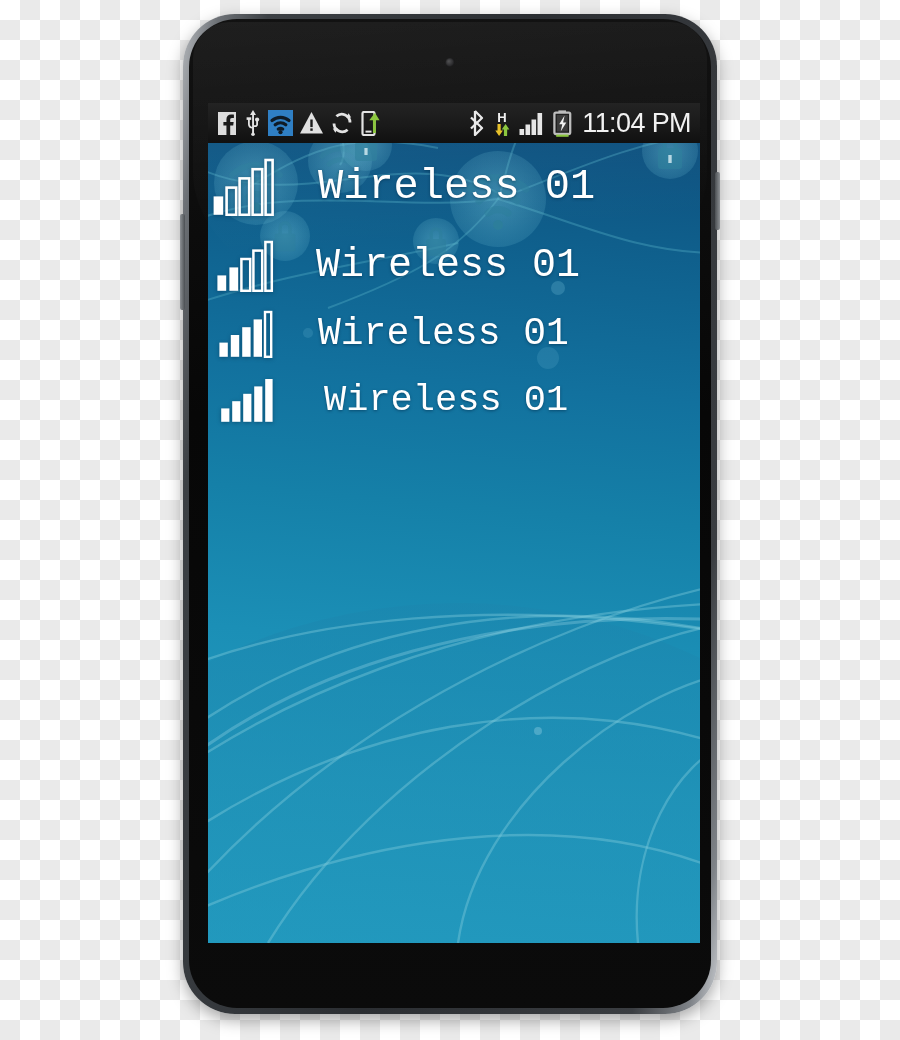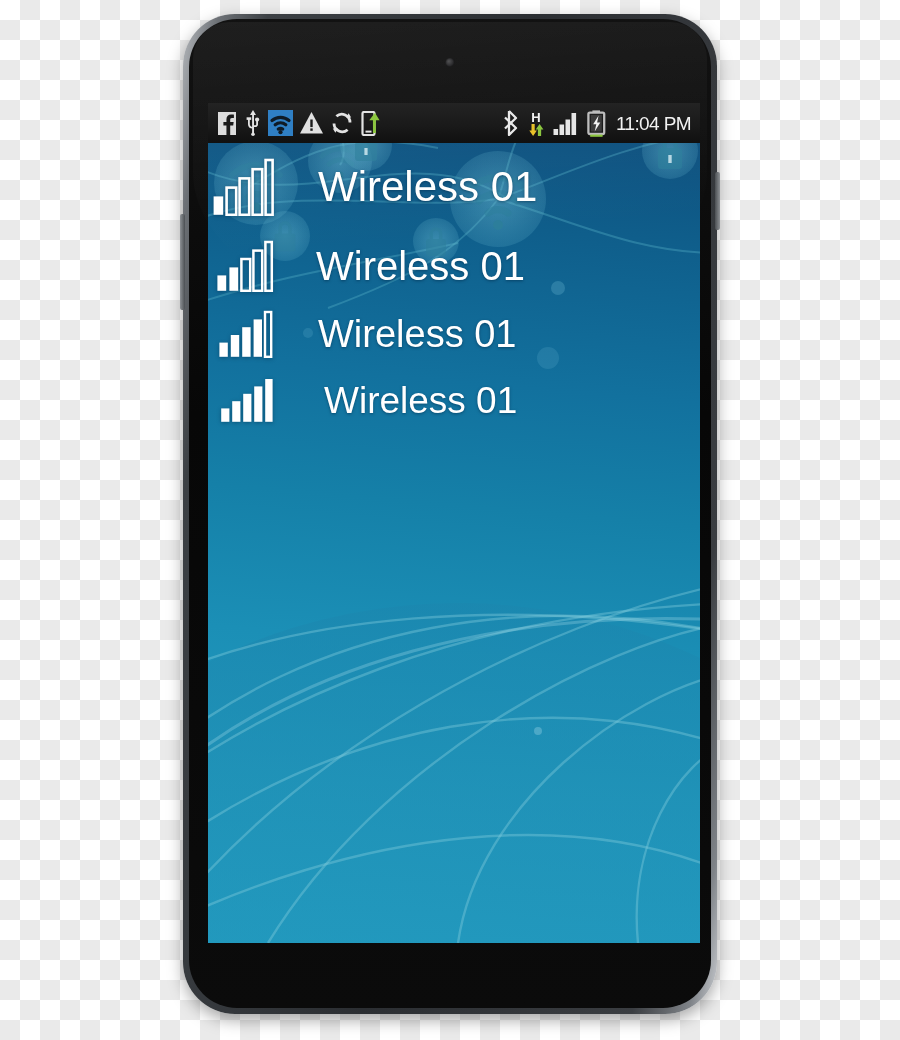--- a/index.html
+++ b/index.html
@@ -107,21 +107,21 @@
     align-items: center;
     padding: 0 9px 0 8px;
     box-sizing: border-box;
     z-index: 5;
   }
   .sb-left { display: flex; align-items: center; gap: 6px; }
   .sb-right { display: flex; align-items: center; gap: 7px; margin-left: auto; }
   .sb-ico { display: block; }
   .sb-clock {
     color: #f2f2f2;
-    font-size: 19px;
+    font-size: 27px;
     line-height: 1;
     letter-spacing: -0.6px;
     font-family: "Liberation Sans", sans-serif;
     margin-left: 3px;
     white-space: nowrap;
   }
 
   
   .wallpaper {
     position: absolute;
@@ -145,21 +145,21 @@
     z-index: 3;
   }
   .netrow {
     display: flex;
     align-items: center;
     height: 68px;
   }
   .netrow .bars { width: 66px; flex: 0 0 66px; display: flex; justify-content: flex-end; }
   .netrow .ssid {
     color: #ffffff;
-    font-family: Liberation Sans, sans-serif;
+    font-family: Liberation Mono, monospace;
     font-size: 40px;
     line-height: 1;
     text-shadow: 0 1px 3px rgba(0,40,70,0.55);
     white-space: nowrap;
   }
   .netrow.r1 .ssid { margin-left: 44px; font-size: 42px; }
   .netrow.r2 .ssid { margin-left: 42px; font-size: 40px; }
   .netrow.r3 .ssid { margin-left: 44px; font-size: 38px; }
   .netrow.r4 .ssid { margin-left: 50px; font-size: 37px; }
   .netrow.r1 { height: 88px; }

